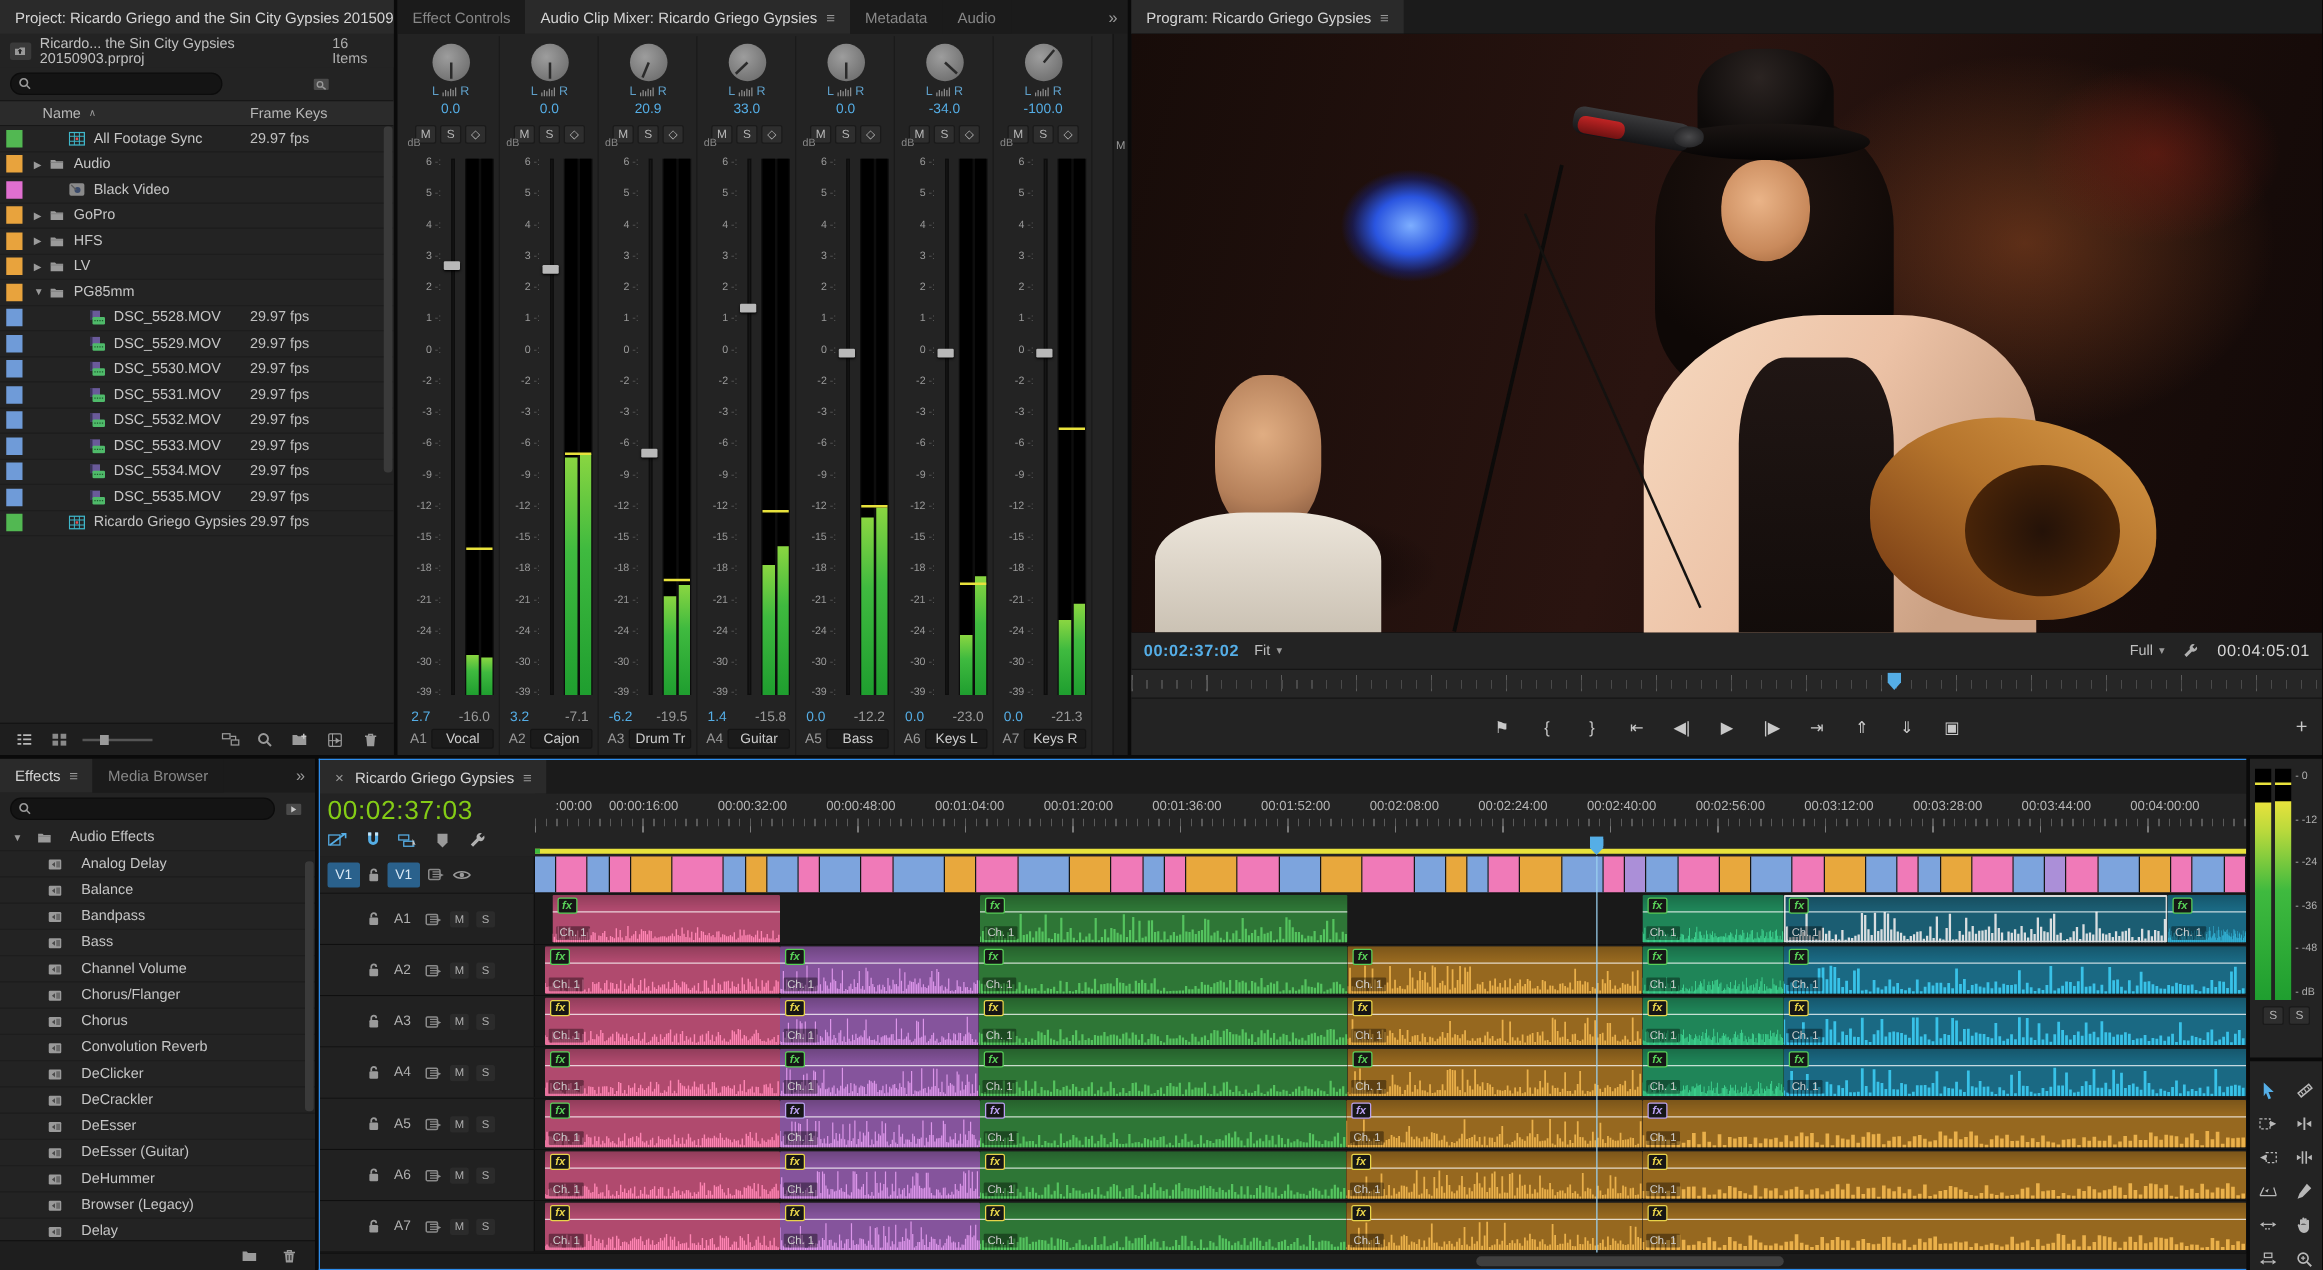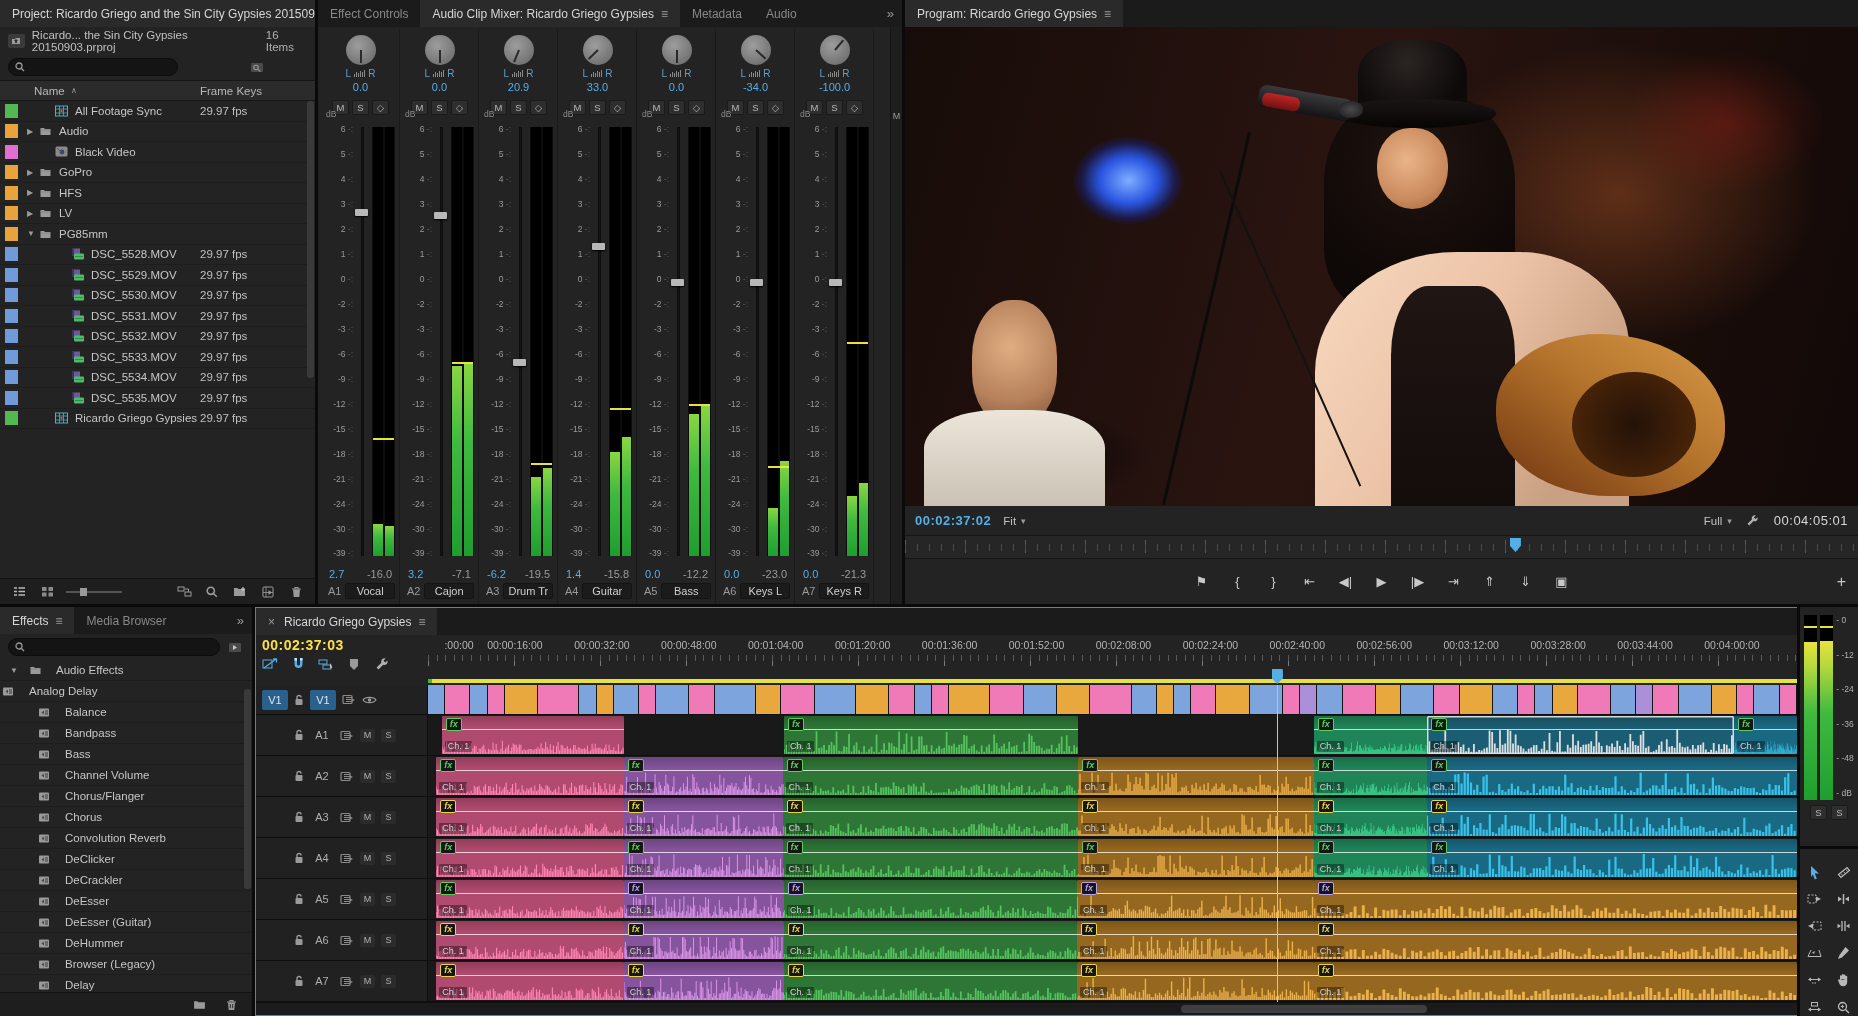--- a/index.html
+++ b/index.html
@@ -96,21 +96,21 @@
   #effects-panel { width:252px; position:relative; }
   .erows { flex:1; overflow:hidden; }
   .erow { height:21px; display:flex; align-items:center; gap:7px; font-size:11.5px; color:#c6c6c6; border-bottom:1px solid #1d1d1d; }
   .ebar { height:24px; background:#1e1e1e; border-top:1px solid #121212; display:flex; align-items:center; justify-content:flex-end; gap:14px; padding:0 12px; }
   .evsb { position:absolute; right:1px; top:82px; width:7px; height:200px; background:#3a3a3a; border-radius:3px; }
 
   
   #timeline-panel { flex:1; border:1px solid #2d8ceb; border-right:none; position:relative; }
   .tl-head { display:flex; height:50px; flex-shrink:0; }
   .tl-left { width:172px; padding:2px 6px; }
-  .tl-tc { color:#fde047; font-size:14px; font-weight:bold; letter-spacing:.5px; }
+  .tl-tc { color:#84cc16; font-size:21px; font-weight:normal; letter-spacing:.5px; }
   .tl-tools { display:flex; gap:12px; margin-top:4px; align-items:center; }
   .tl-tools .ic { width:16px; height:14px; display:flex; align-items:center; justify-content:center; }
   .ruler { flex:1; position:relative; background:#232323; }
   .rlabels { position:absolute; top:4px; left:0; right:0; height:14px; font-size:10.5px; color:#b4b4b4; }
   .rlabels span { position:absolute; transform:translateX(-50%); white-space:nowrap; }
   .rticks { position:absolute; left:0; right:0; top:20px; height:12px;
      background:repeating-linear-gradient(to right, #5a5a5a 0 1px, transparent 1px 8.6px) 0 0/100% 6px no-repeat,
      repeating-linear-gradient(to right, #7a7a7a 0 1px, transparent 1px 86px) 0 0/100% 11px no-repeat; }
   .workbar { position:absolute; left:0; right:0; bottom:2px; height:4px; background:#e8e23c; }
   .workbar i { position:absolute; left:0; top:0; bottom:0; width:4px; background:#3fba3f; }
@@ -1048,21 +1048,21 @@
           <div class="erow" style="padding-left: 10px;">
             <span class="twirl">▼</span>
             <span class="pic">
               <svg class="i" width="13" height="10" viewBox="0 0 12 10">
                 <path d="M1 2h3.5l1 1H11v6H1z" fill="#9a9a9a"></path>
                 <path d="M1 4h10" stroke="#7a7a7a" stroke-width="0.6"></path>
               </svg>
             </span>
             <span>Audio Effects</span>
           </div>
-          <div class="erow" style="">
+          <div class="erow" style="padding-left: 36px;">
             <span class="pic">
               <svg class="i" width="12" height="11" viewBox="0 0 12 11">
                 <rect x="1" y="1.5" width="10" height="8" rx="1" fill="#9a9a9a"></rect>
                 <path d="M3.5 5.5l2.5-2v4z" fill="#4a4a4a"></path>
                 <rect x="7" y="3" width="3" height="5" fill="#6a6a6a"></rect>
               </svg>
             </span>
             <span>Analog Delay</span>
           </div>
           <div class="erow" style="padding-left: 36px;">

